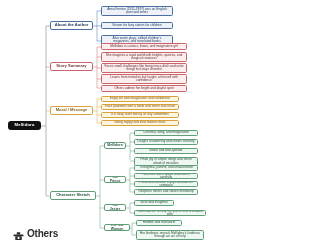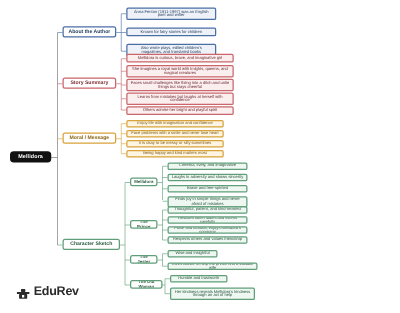--- a/index.html
+++ b/index.html
@@ -182,16 +182,16 @@
 
   <div class="logo">
     <span class="logo-mark">
       <svg viewBox="0 0 22 22" width="11" height="11">
         <rect x="1" y="7" width="20" height="3.4" rx="1" fill="#2b2b2b"></rect>
         <rect x="4.5" y="10.4" width="13" height="7.5" rx="1" fill="#2b2b2b"></rect>
         <rect x="7.5" y="2.5" width="7" height="4.5" rx="1" fill="#2b2b2b"></rect>
         <rect x="9.2" y="12" width="3.6" height="4" fill="#ffffff"></rect>
       </svg>
     </span>
-    <span class="logo-text">EduRev</span>
+    <span class="logo-text">Others</span>
   </div>
 
 </div>
 
 </body></html>

